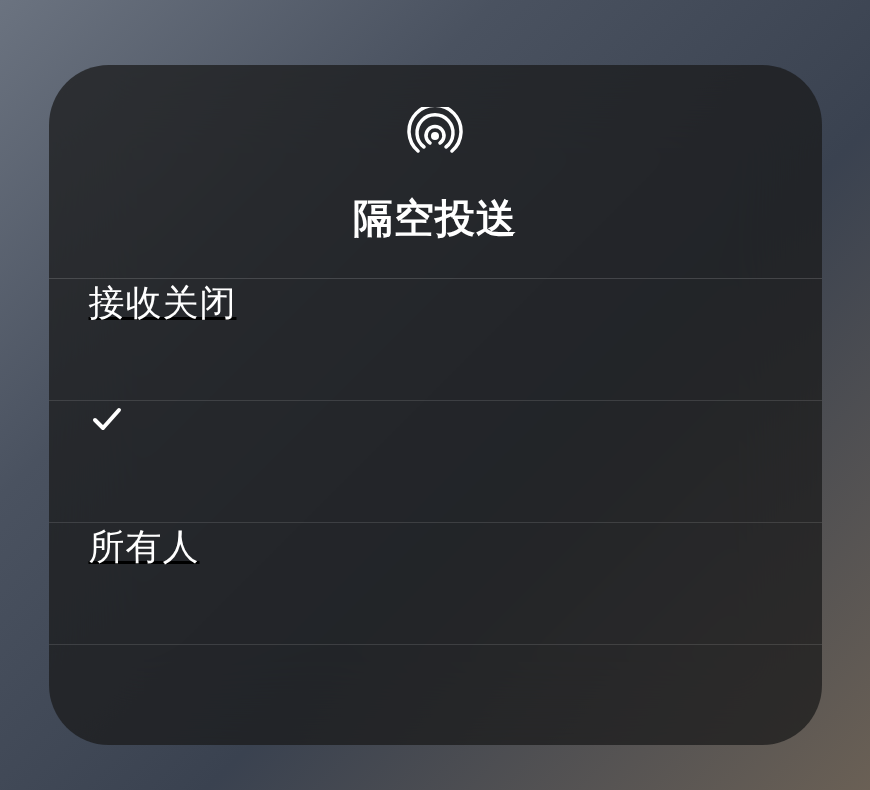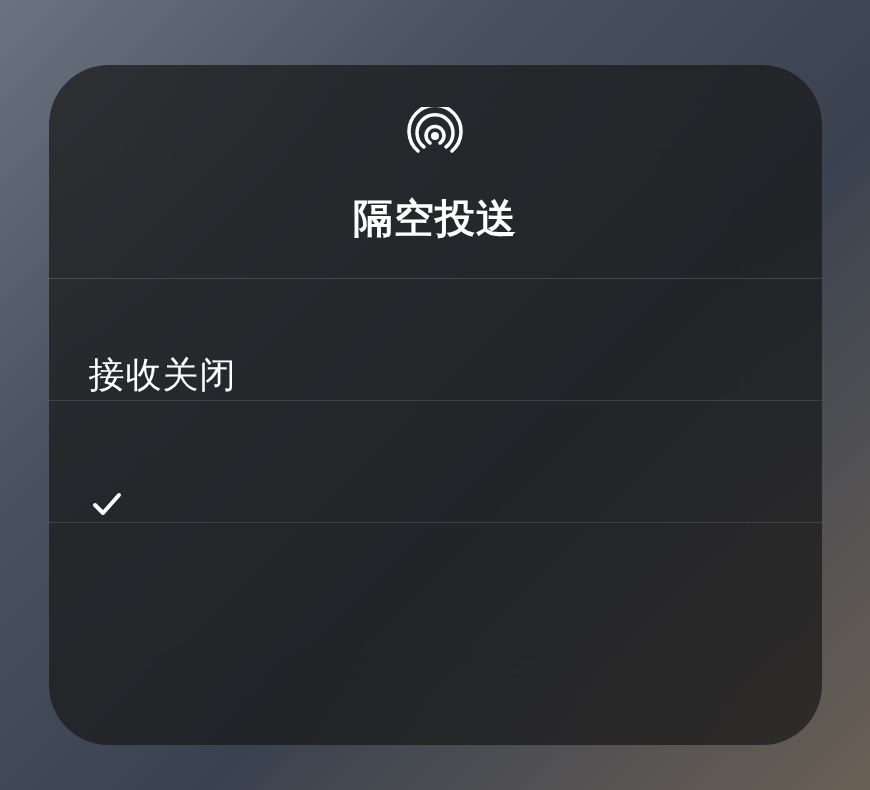--- a/index.html
+++ b/index.html
@@ -51,26 +51,27 @@
       font-weight: 600;
       letter-spacing: 1px;
     }
     .options {
       flex: 1;
       display: flex;
       flex-direction: column;
     }
     .option {
       display: flex;
-      align-items: flex-end;
+      align-items: flex-start;
       justify-content: space-between;
       padding: 0 40px;
       height: 122px;
       border-bottom: 1px solid rgba(255, 255, 255, 0.12);
       cursor: pointer;
+      text-decoration: underline;
     }
     .option-label {
       color: #ffffff;
       font-size: 36px;
       font-weight: 400;
       letter-spacing: 1px;
     }
     .checkmark {
       width: 36px;
       height: 36px;
@@ -109,14 +110,22 @@
           </svg>
       </span>
     </div>
     <div class="option">
       <span class="checkmark">
         <svg width="32" height="32" viewBox="0 0 32 32">
             <path d="M 4 17 L 12 25 L 28 7" fill="none" stroke="#ffffff" stroke-width="4" stroke-linecap="round" stroke-linejoin="round"></path>
           </svg>
       </span>
     </div>
+    <div class="option">
+      <span class="option-label">所有人</span>
+      <span class="checkmark hidden">
+        <svg width="32" height="32" viewBox="0 0 32 32">
+            <path d="M 4 17 L 12 25 L 28 7" fill="none" stroke="#ffffff" stroke-width="4" stroke-linecap="round" stroke-linejoin="round"></path>
+          </svg>
+      </span>
+    </div>
   </div>
 </div>
 
 </body></html>

